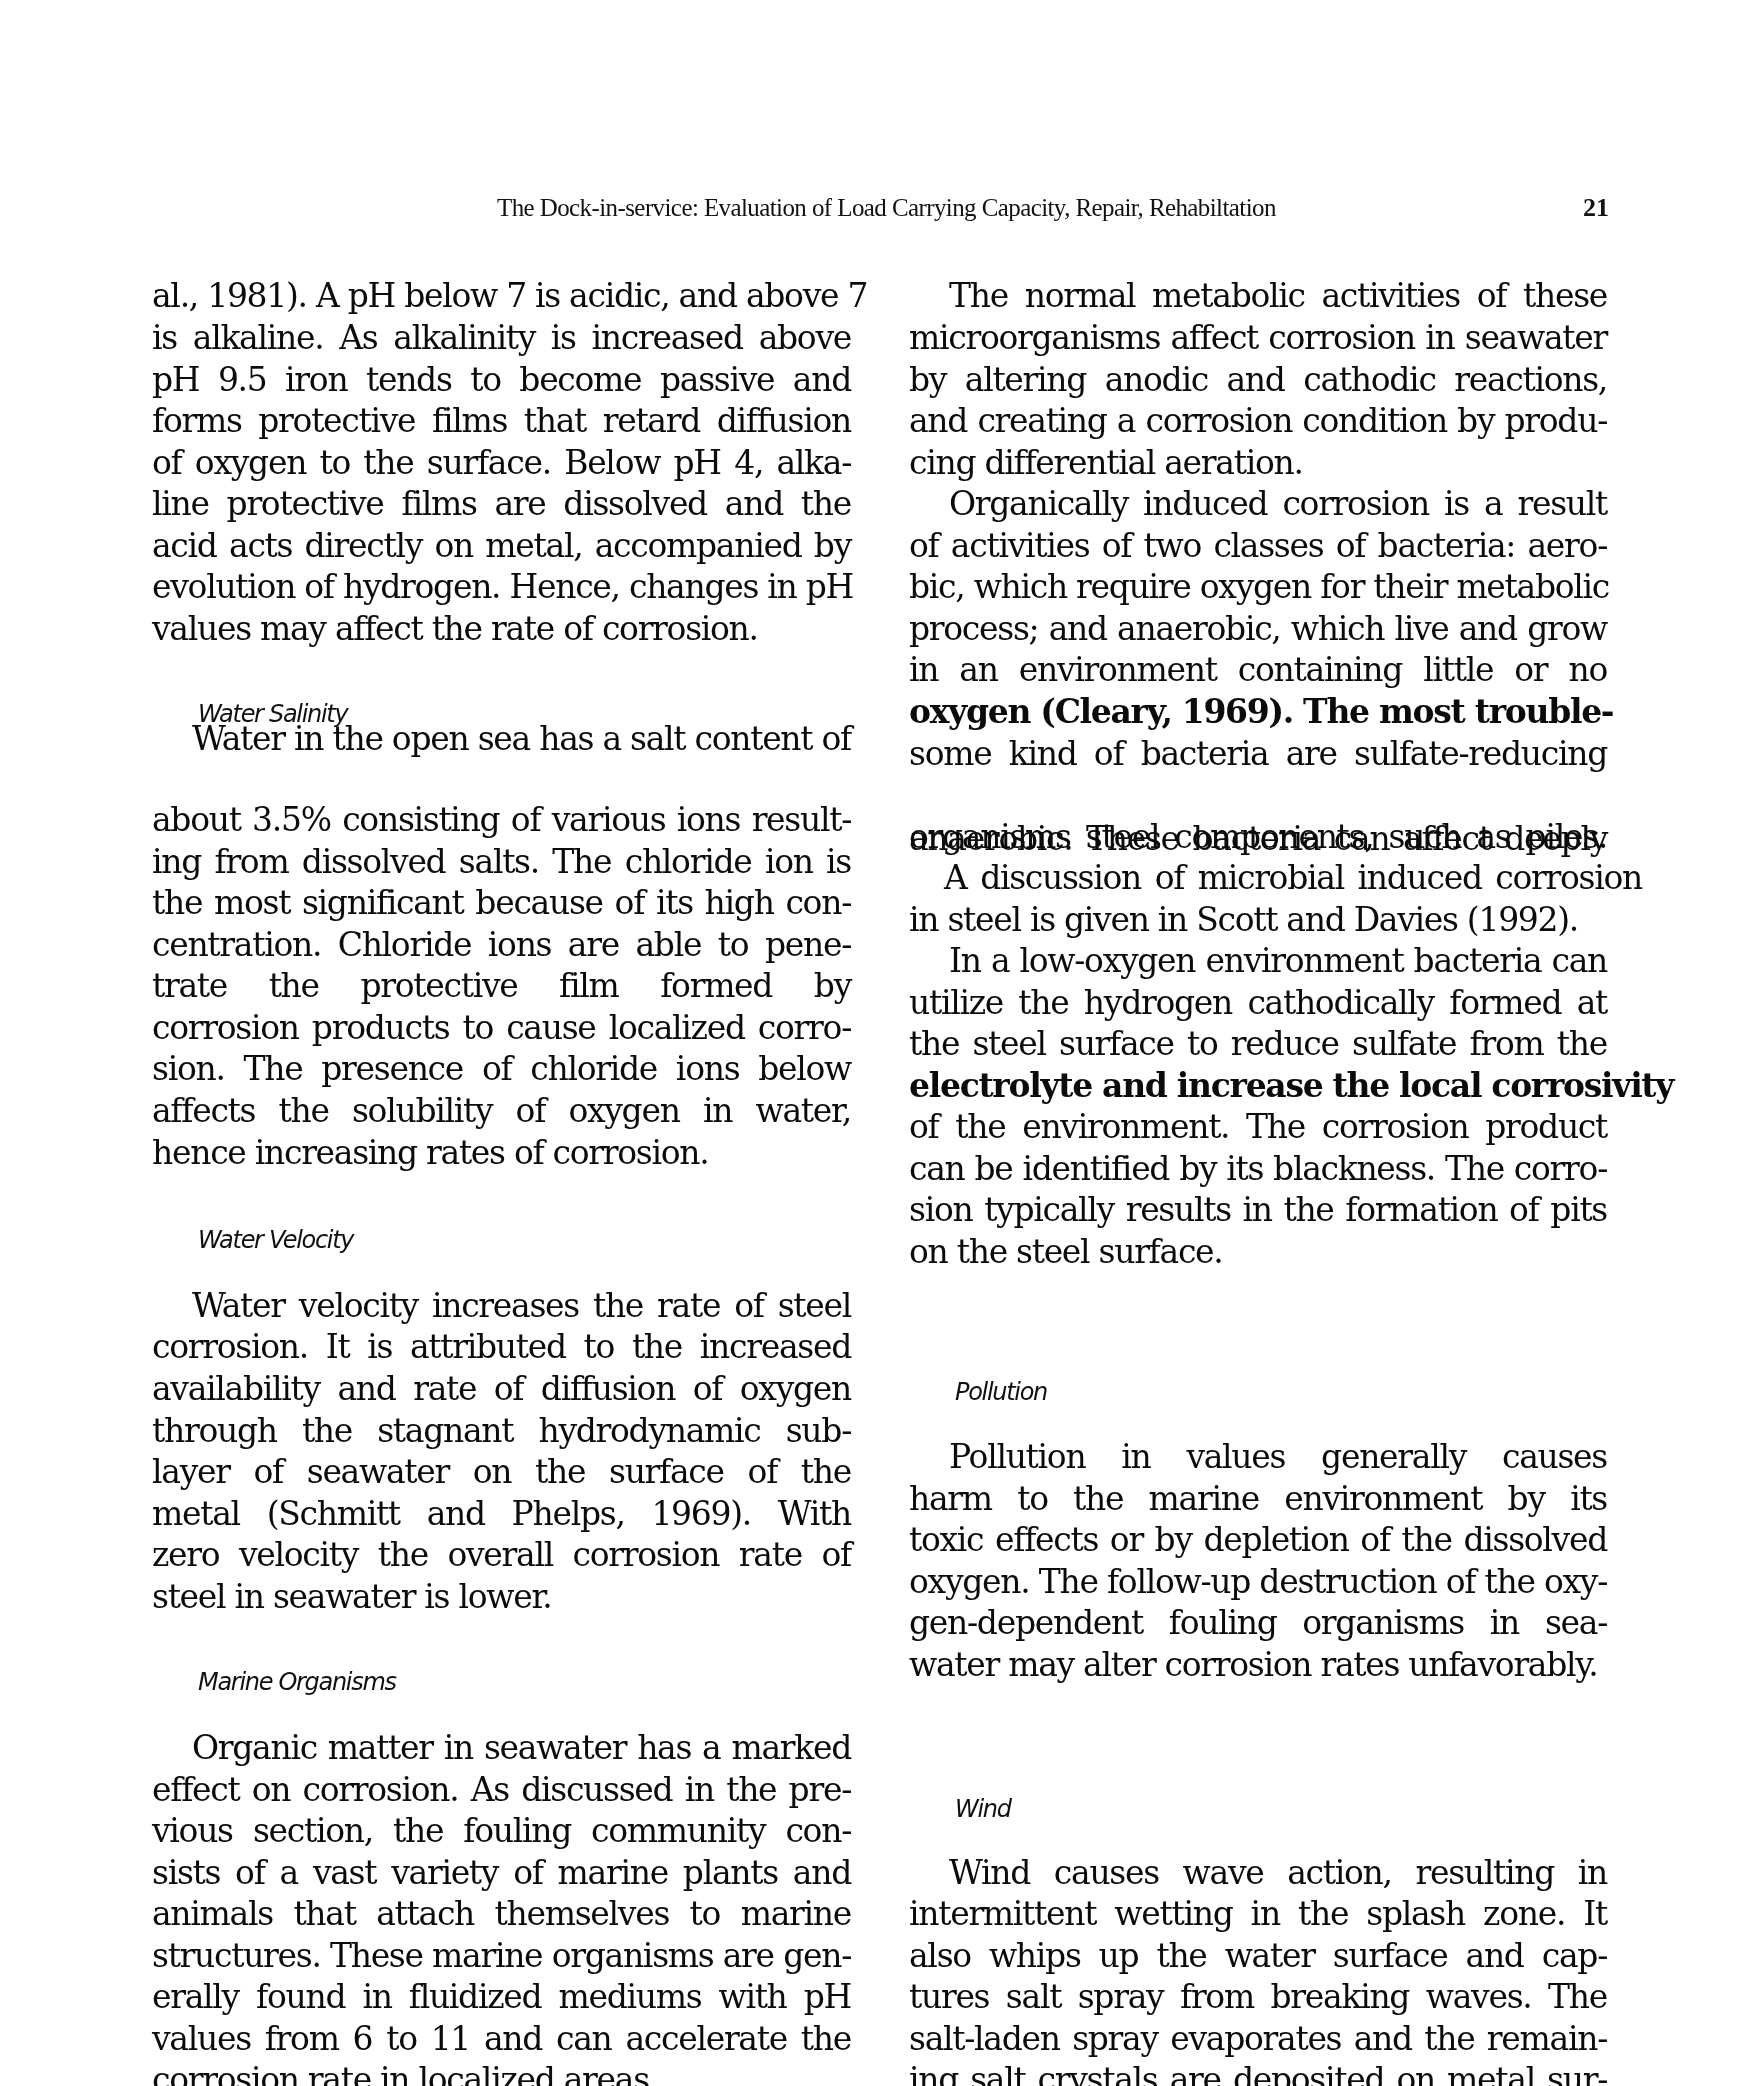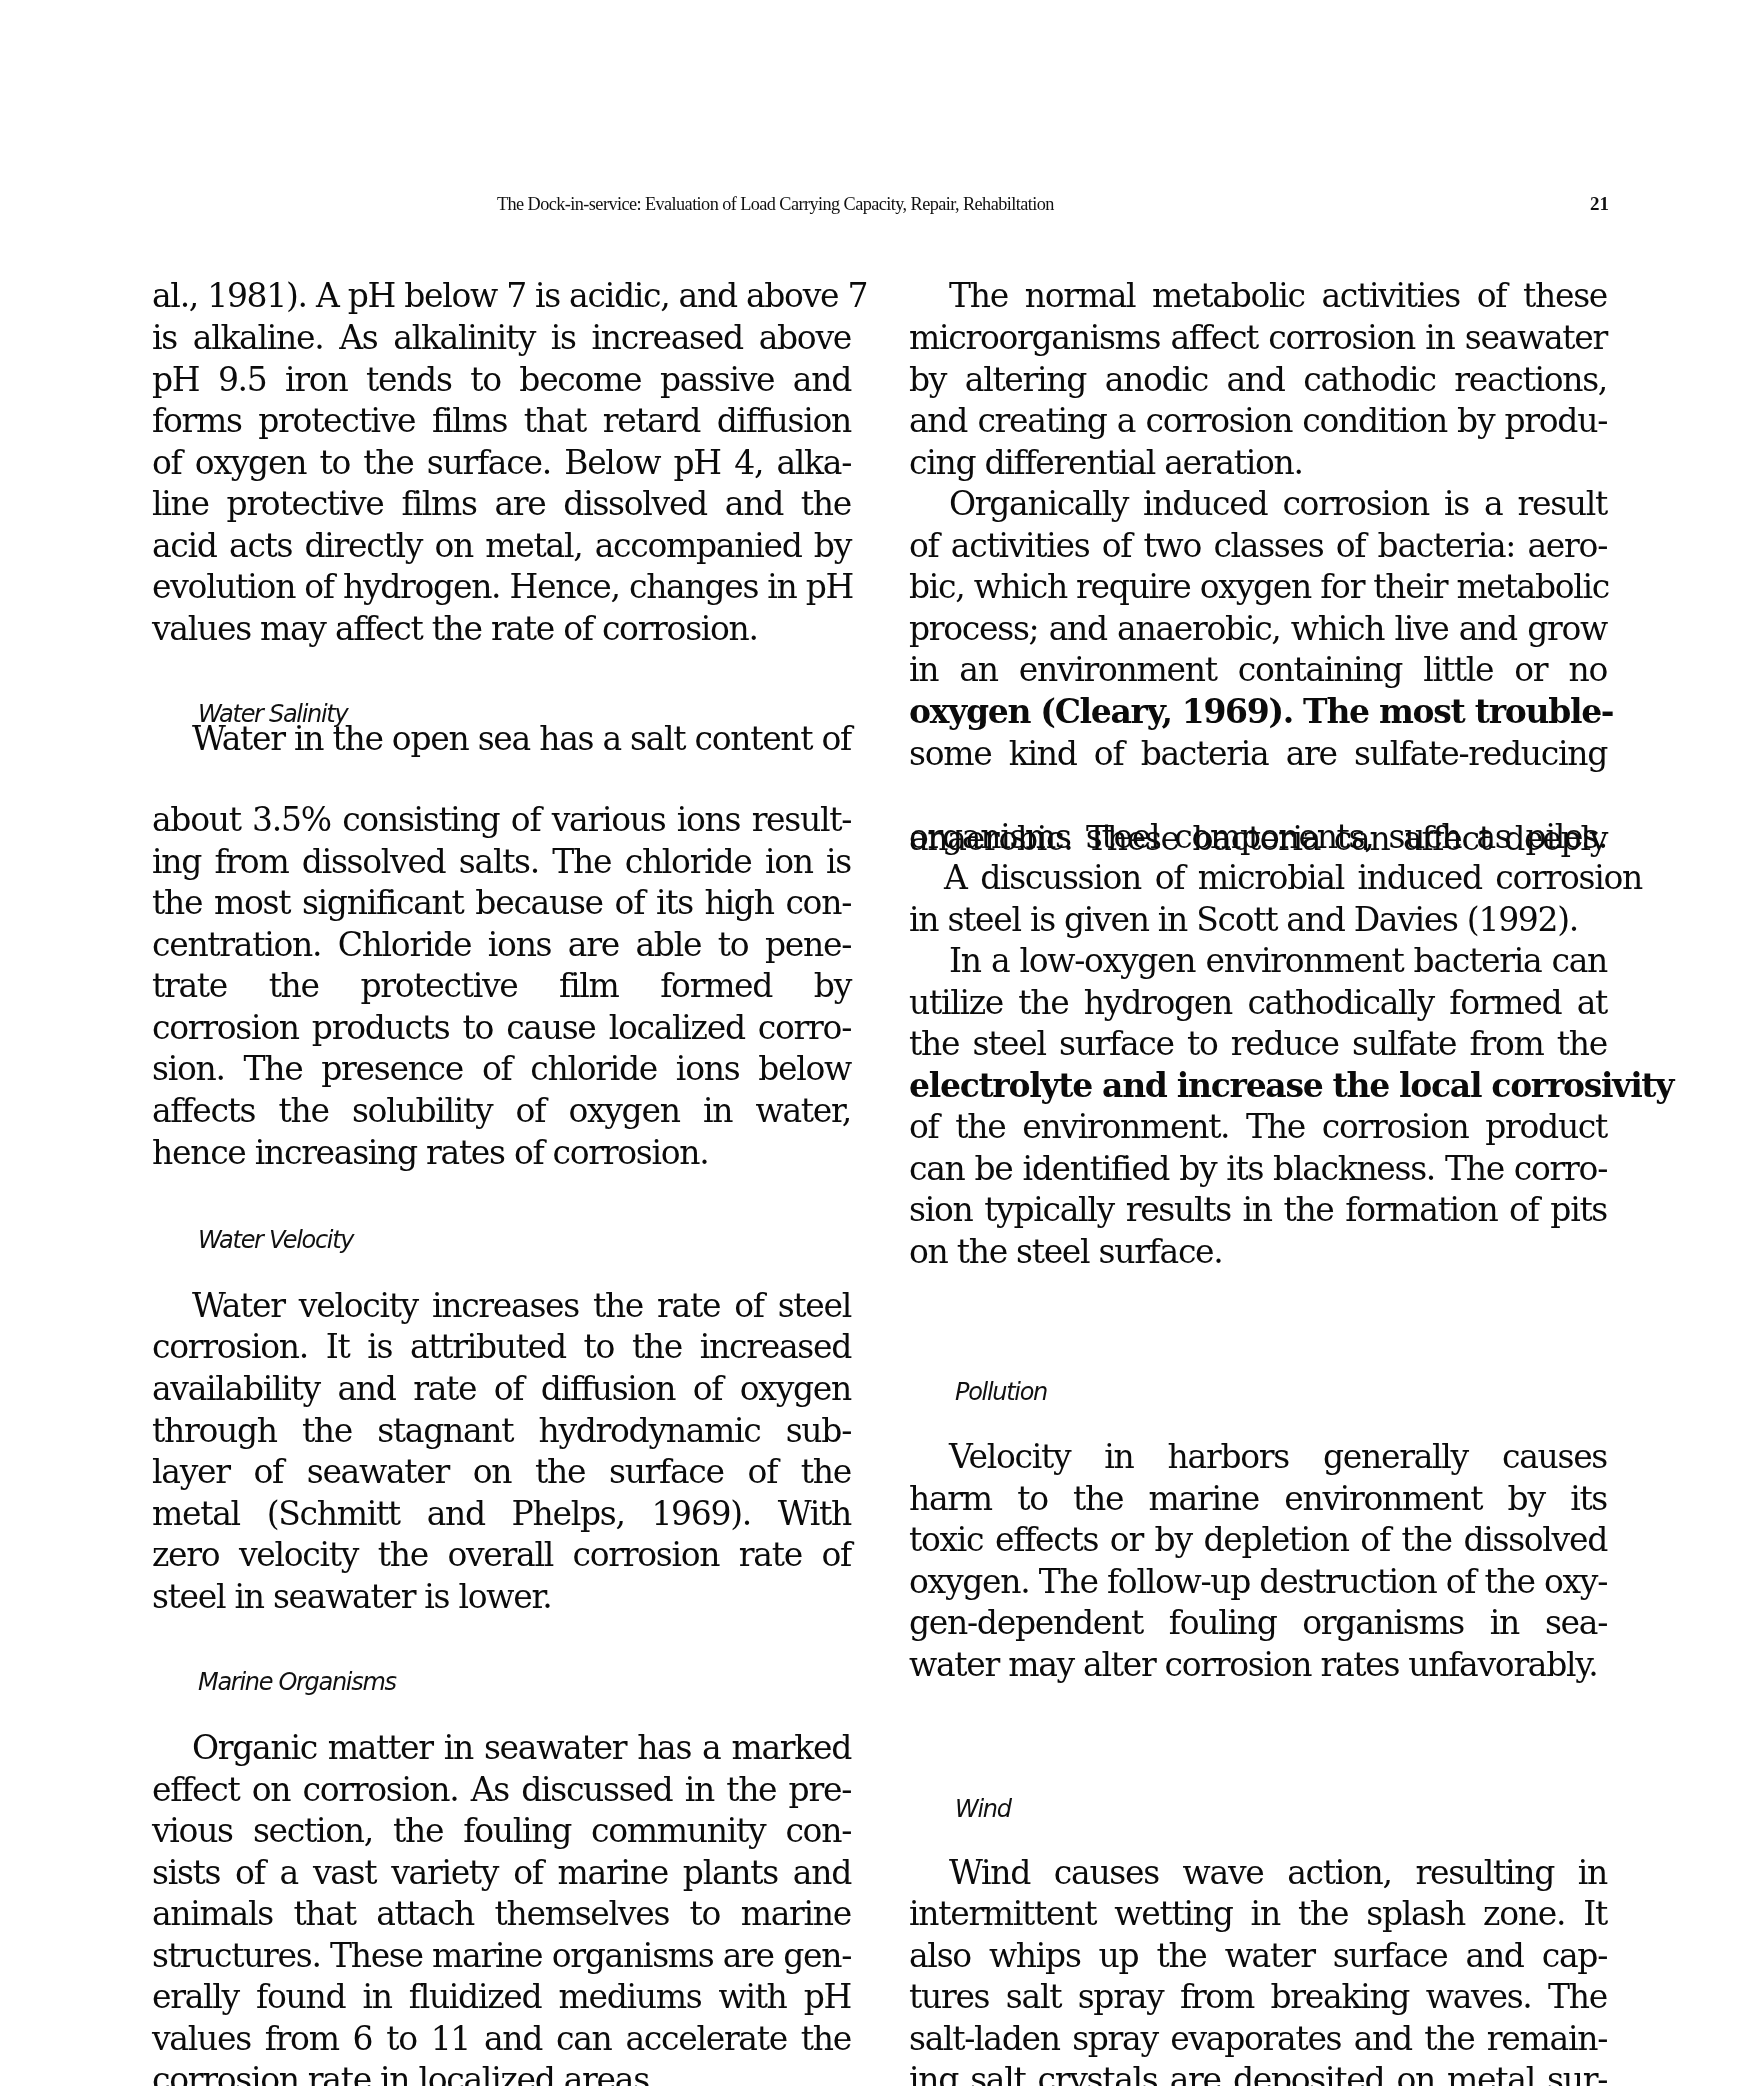--- a/index.html
+++ b/index.html
@@ -2,21 +2,21 @@
 <html style="font-size:6.7px"><head>
 <meta charset="utf-8">
 <style>
   html, body { margin: 0; padding: 0; background: #ffffff; }
   body { width: 1757px; height: 2504px; position: relative; overflow: hidden; }
   .page { position: absolute; left: 0; top: 0; width: 1757px; height: 2504px; background: #fff; }
 
   .running-head {
     position: absolute; left: 497px; top: 193px; width: 1112px; height: 33px;
     font-family: "Liberation Serif", "DejaVu Serif", serif;
-    font-size: 19px; color: #111; white-space: nowrap;
+    font-size: 26px; color: #111; white-space: nowrap;
   }
   .running-head .title { position: absolute; left: 0; top: 0; letter-spacing: -0.6px; transform: scaleX(0.96); transform-origin: left top; }
   .running-head .pageno { position: absolute; right: 0; top: 0; font-weight: bold; }
 
   .col { position: absolute; top: 0; }
   .col.left { left: 152px; width: 699px; }
   .col.right { left: 909px; width: 698px; }
 
   .line {
     position: absolute; left: 0; width: 100%; height: 41px;
@@ -106,21 +106,21 @@
       <div class="line last" style="top: 899px;">in steel is given in Scott and Davies (1992).</div>
       <div class="line indent" style="top: 940px;">In a low-oxygen environment bacteria can</div>
       <div class="line" style="top: 982px;">utilize the hydrogen cathodically formed at</div>
       <div class="line" style="top: 1023px;">the steel surface to reduce sulfate from the</div>
       <div class="line" style="top: 1065px; font-weight: bold;">electrolyte and increase the local corrosivity</div>
       <div class="line" style="top: 1106px;">of the environment. The corrosion product</div>
       <div class="line" style="top: 1148px;">can be identified by its blackness. The corro-</div>
       <div class="line" style="top: 1189px;">sion typically results in the formation of pits</div>
       <div class="line last" style="top: 1231px;">on the steel surface.</div>
       <div class="heading" style="top: 1369px;">Pollution</div>
-      <div class="line indent" style="top: 1436px;">Velocity in harbors generally causes</div>
+      <div class="line indent" style="top: 1436px;">Pollution in values generally causes</div>
       <div class="line" style="top: 1478px;">harm to the marine environment by its</div>
       <div class="line" style="top: 1519px;">toxic effects or by depletion of the dissolved</div>
       <div class="line" style="top: 1561px;">oxygen. The follow-up destruction of the oxy-</div>
       <div class="line" style="top: 1602px;">gen-dependent fouling organisms in sea-</div>
       <div class="line last" style="top: 1644px;">water may alter corrosion rates unfavorably.</div>
       <div class="heading" style="top: 1786px;">Wind</div>
       <div class="line indent" style="top: 1852px;">Wind causes wave action, resulting in</div>
       <div class="line" style="top: 1893px;">intermittent wetting in the splash zone. It</div>
       <div class="line" style="top: 1935px;">also whips up the water surface and cap-</div>
       <div class="line" style="top: 1976px;">tures salt spray from breaking waves. The</div>

